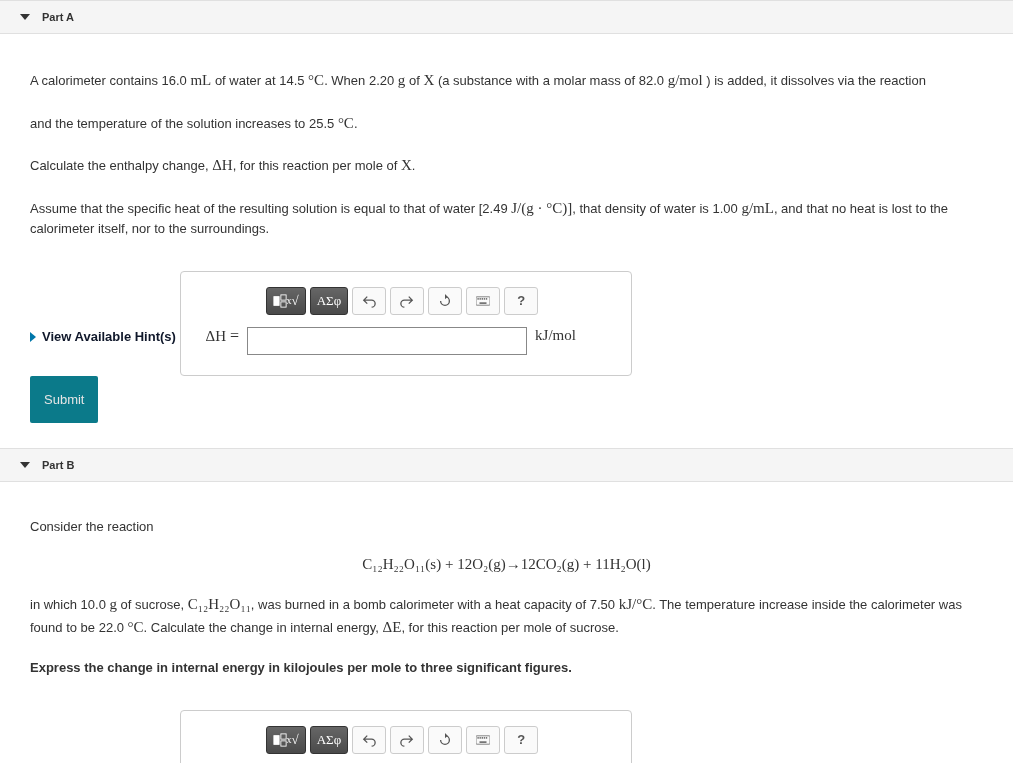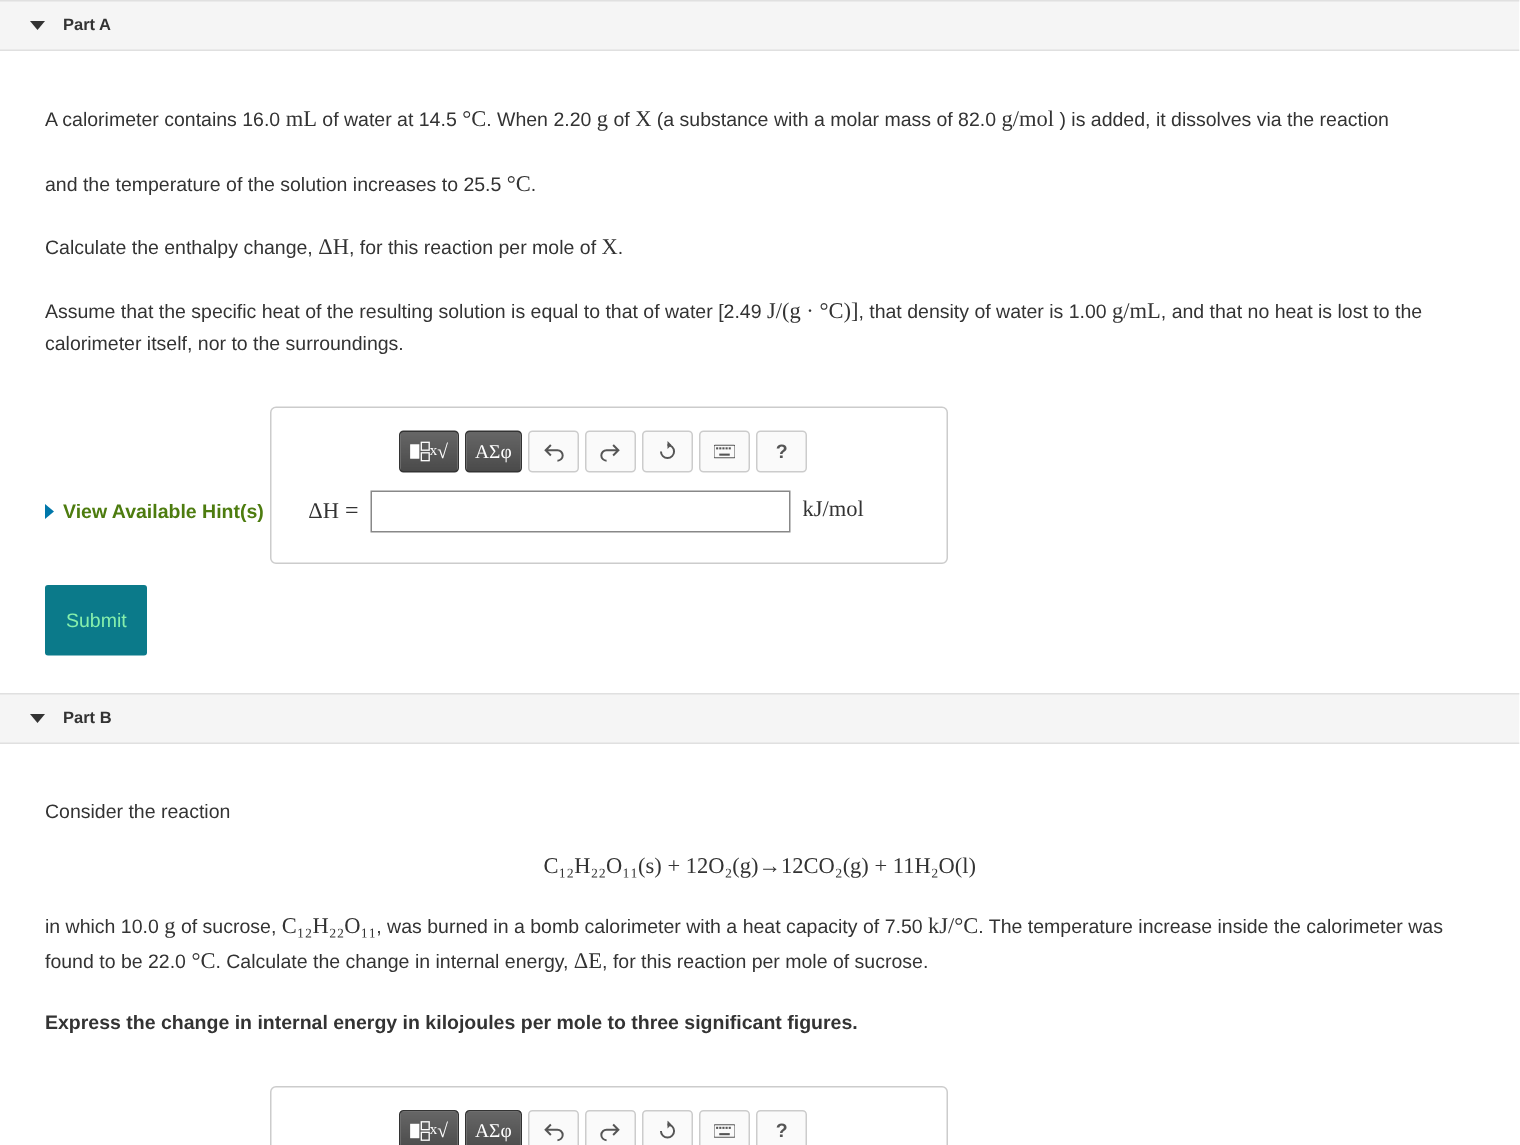--- a/index.html
+++ b/index.html
@@ -49,21 +49,21 @@
     font-family: "Times New Roman", serif;
     font-size: 15px;
   }
   .eq-center {
     text-align: center;
     margin: 10px 0;
     font-family: "Times New Roman", serif;
     font-size: 15px;
   }
   .hint-link {
-    color: #4d7c0f;
+    color: #0f172a;
     font-weight: bold;
     cursor: pointer;
     margin: 10px 0;
     display: inline-block;
   }
   .answer-box {
     border: 1px solid #ccc;
     border-radius: 4px;
     padding: 15px 25px 20px 25px;
     margin-top: 12px;
@@ -93,45 +93,43 @@
     padding: 0 6px;
   }
   .tool-btn.light {
     background: #fafafa;
     color: #555;
     border: 1px solid #ccc;
   }
   .tool-btn svg { width: 14px; height: 14px; }
   .answer-row {
     display: flex;
-    align-items: center;
     gap: 8px;
   }
   .var-label {
     font-family: "Times New Roman", serif;
     font-size: 16px;
     white-space: nowrap;
   }
   .answer-input {
     border: 1px solid #888;
     height: 26px;
     width: 270px;
     padding: 0 4px;
   }
   .unit {
     font-family: "Times New Roman", serif;
     font-size: 15px;
   }
   .submit-btn {
     background: #0b7a8a;
-    color: #86efac;
+    color: #e5e5e5;
     border: none;
     padding: 16px 14px;
     font-size: 13px;
-    margin-top: 14px;
     cursor: pointer;
     border-radius: 2px;
   }
   b.strong { font-weight: bold; }
 </style>
 </head>
 <body>
 
 <div class="part-header">
   <span class="caret"></span>

